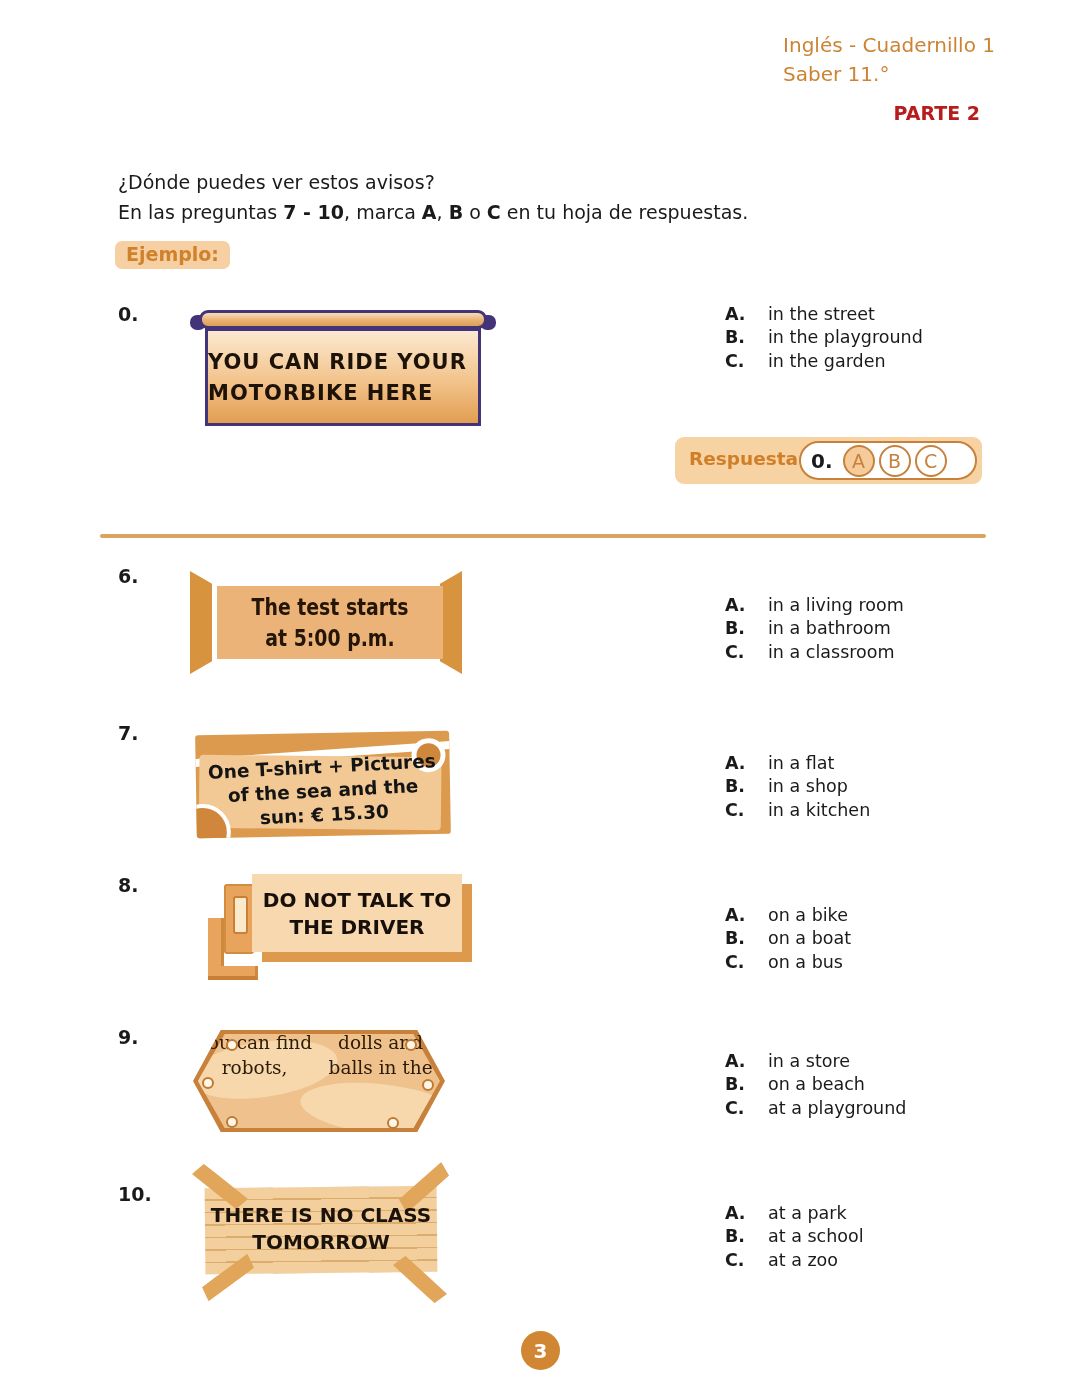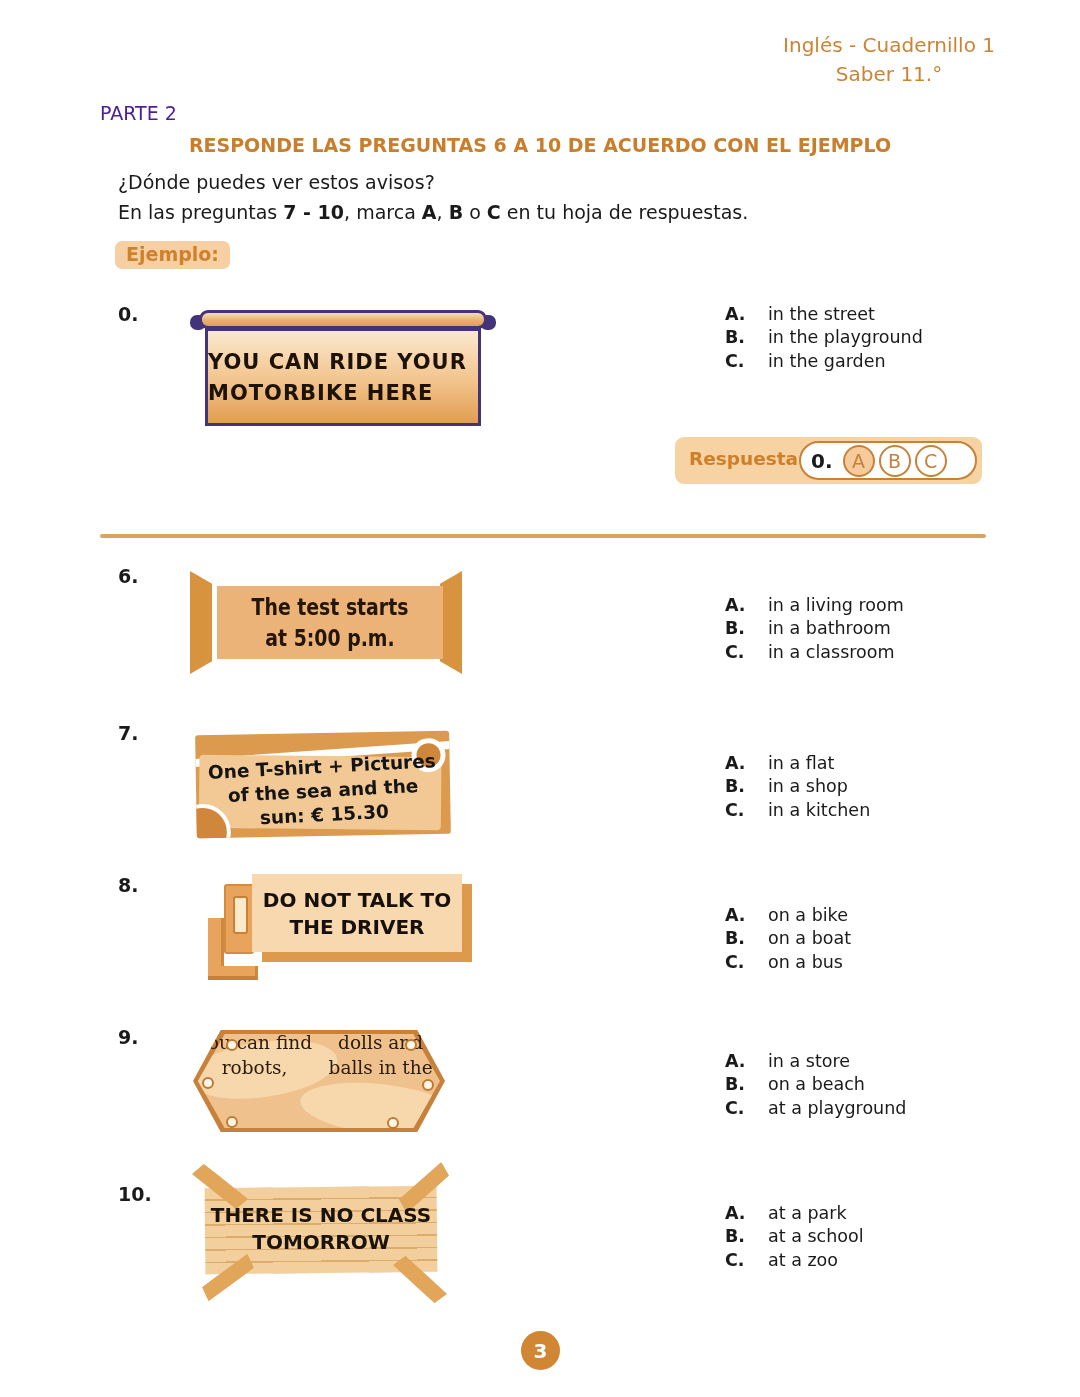--- a/index.html
+++ b/index.html
@@ -1,24 +1,24 @@
 <!DOCTYPE html>
 <html><head>
 <meta charset="utf-8">
 <style>
   * { margin:0; padding:0; box-sizing:border-box; }
   html,body { background:#ffffff; }
   body { font-family:"DejaVu Sans","Liberation Sans",sans-serif; color:#1a1a1a; }
   #page { position:relative; width:1080px; height:1397px; background:#ffffff; margin:0 auto; overflow:hidden; }
 
   
-  .doc-header { position:absolute; top:31px; right:85px; text-align:center; color:#cc8434; font-size:20px; line-height:29px; }
-
-  
-  .h-part { position:absolute; top:102px; left:100px; right:100px; text-align:left; color:#4c1d95; font-weight:400; font-size:19px; }
+  .doc-header { position:absolute; top:31px; right:85px; text-align:left; color:#cc8434; font-size:20px; line-height:29px; }
+
+  
+  .h-part { position:absolute; top:102px; left:100px; right:100px; text-align:right; color:#b91c1c; font-weight:700; font-size:19px; }
   .h-sub  { position:absolute; top:134px; left:60px; right:60px; text-align:center; color:#c87e2a; font-weight:700; font-size:19px; }
 
   
   .intro-q { position:absolute; top:171px; left:118px; font-size:19px; }
   .intro-l { position:absolute; top:201px; left:118px; font-size:19px; }
   .intro-l b { font-weight:700; }
   .ej-badge { position:absolute; top:241px; left:115px; background:#f6cfa2; color:#d0812c; font-weight:700; font-size:19px; padding:2px 11px 4px; border-radius:7px; }
 
   .q-num { position:absolute; left:118px; font-weight:700; font-size:19px; }
 
@@ -103,21 +103,20 @@
 <body>
 
 <div id="page">
 
   <div class="doc-header">
     <div>Inglés - Cuadernillo 1</div>
     <div>Saber 11.°</div>
   </div>
 
   <div class="h-part">PARTE 2</div>
-  <div class="h-sub">RESPONDE LAS PREGUNTAS 6 A 10 DE ACUERDO CON EL EJEMPLO</div>
 
   <div class="intro-q">¿Dónde puedes ver estos avisos?</div>
   <div class="intro-l"><span>En las preguntas </span><b>7 - 10</b><span>, marca </span><b>A</b><span>, </span><b>B</b><span> o </span><b>C</b><span> en tu hoja de respuestas.</span></div>
   <div class="ej-badge">Ejemplo:</div>
 
   <div class="q-num" style="top:303px;">0.</div>
 
   <div class="sign-hanging">
     <div class="hang-cap left"></div>
     <div class="hang-cap right"></div>

